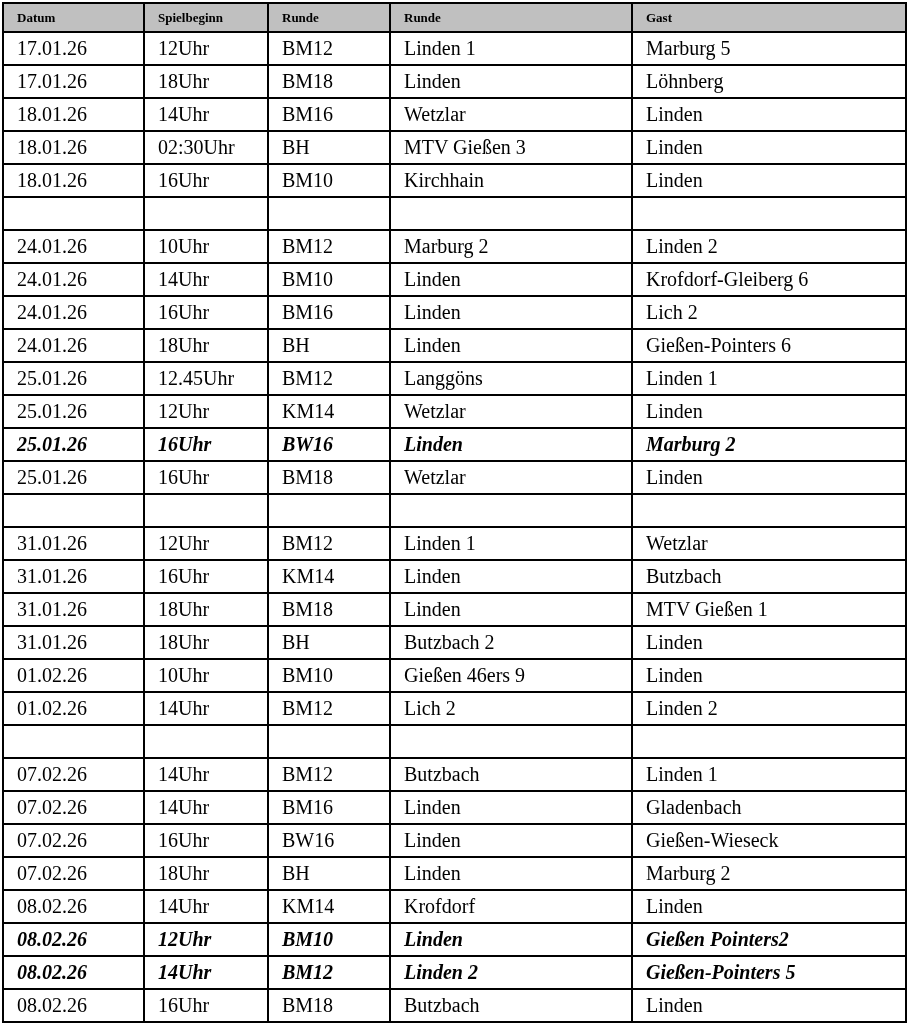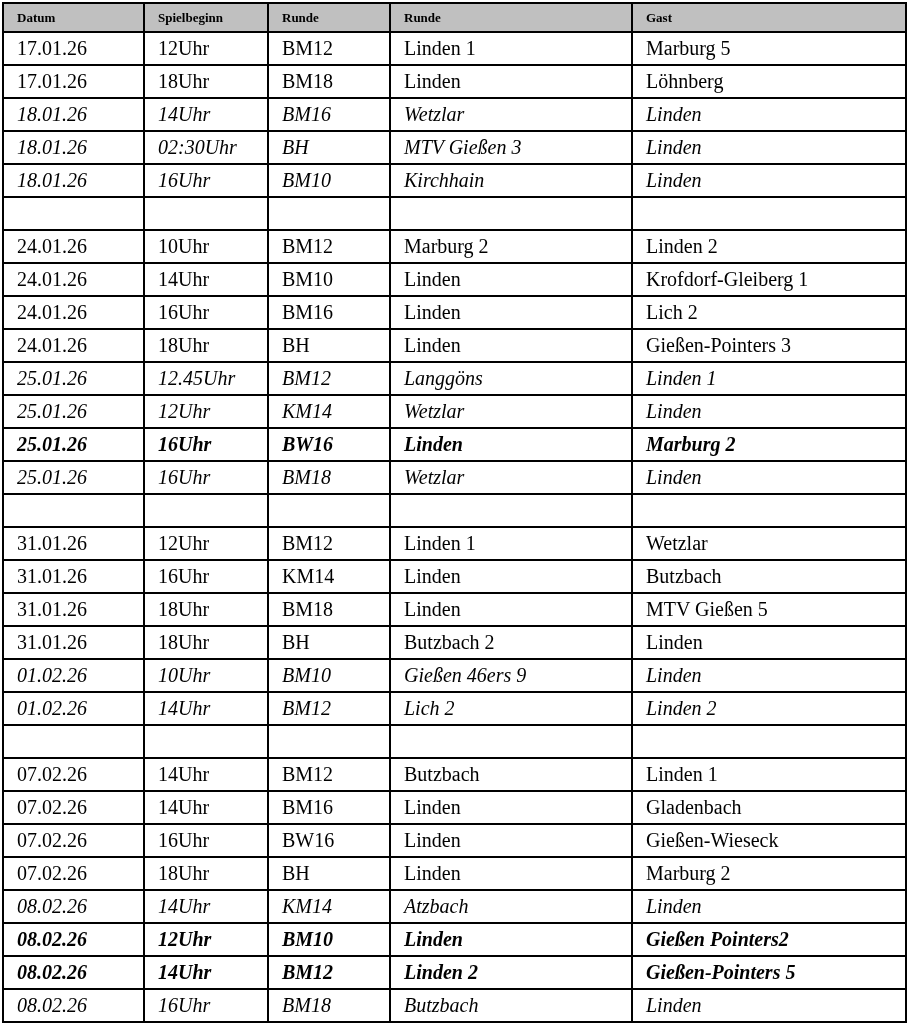--- a/index.html
+++ b/index.html
@@ -41,21 +41,21 @@
     font-weight: bold;
     height: 27px;
   }
   td {
     font-size: 20px;
     font-weight: normal;
     font-style: normal;
     height: 31px;
   }
   tr.row-bold td { font-weight: normal; }
-  tr.row-italic td { font-style: italic; }
+  tr.row-italic td { }
   tr.row-bold-italic td { font-weight: bold; font-style: italic; }
   tr.row-regular td { font-weight: normal; font-style: normal; }
   tr.row-empty td { height: 31px; }
 </style>
 </head>
 <body>
 
 <table class="schedule">
   <colgroup>
     <col style="width:141px">
@@ -121,35 +121,35 @@
         <td>10Uhr</td>
         <td>BM12</td>
         <td>Marburg 2</td>
         <td>Linden 2</td>
       </tr>
       <tr class="row-bold">
         <td>24.01.26</td>
         <td>14Uhr</td>
         <td>BM10</td>
         <td>Linden</td>
-        <td>Krofdorf-Gleiberg 1</td>
+        <td>Krofdorf-Gleiberg 6</td>
       </tr>
       <tr class="row-bold">
         <td>24.01.26</td>
         <td>16Uhr</td>
         <td>BM16</td>
         <td>Linden</td>
         <td>Lich 2</td>
       </tr>
       <tr class="row-bold">
         <td>24.01.26</td>
         <td>18Uhr</td>
         <td>BH</td>
         <td>Linden</td>
-        <td>Gießen-Pointers 3</td>
+        <td>Gießen-Pointers 6</td>
       </tr>
       <tr class="row-italic">
         <td>25.01.26</td>
         <td>12.45Uhr</td>
         <td>BM12</td>
         <td>Langgöns</td>
         <td>Linden 1</td>
       </tr>
       <tr class="row-italic">
         <td>25.01.26</td>
@@ -191,21 +191,21 @@
         <td>16Uhr</td>
         <td>KM14</td>
         <td>Linden</td>
         <td>Butzbach</td>
       </tr>
       <tr class="row-bold">
         <td>31.01.26</td>
         <td>18Uhr</td>
         <td>BM18</td>
         <td>Linden</td>
-        <td>MTV Gießen 5</td>
+        <td>MTV Gießen 1</td>
       </tr>
       <tr class="row-regular">
         <td>31.01.26</td>
         <td>18Uhr</td>
         <td>BH</td>
         <td>Butzbach 2</td>
         <td>Linden</td>
       </tr>
       <tr class="row-italic">
         <td>01.02.26</td>
@@ -253,21 +253,21 @@
         <td>07.02.26</td>
         <td>18Uhr</td>
         <td>BH</td>
         <td>Linden</td>
         <td>Marburg 2</td>
       </tr>
       <tr class="row-italic">
         <td>08.02.26</td>
         <td>14Uhr</td>
         <td>KM14</td>
-        <td>Atzbach</td>
+        <td>Krofdorf</td>
         <td>Linden</td>
       </tr>
       <tr class="row-bold-italic">
         <td>08.02.26</td>
         <td>12Uhr</td>
         <td>BM10</td>
         <td>Linden</td>
         <td>Gießen Pointers2</td>
       </tr>
       <tr class="row-bold-italic">

